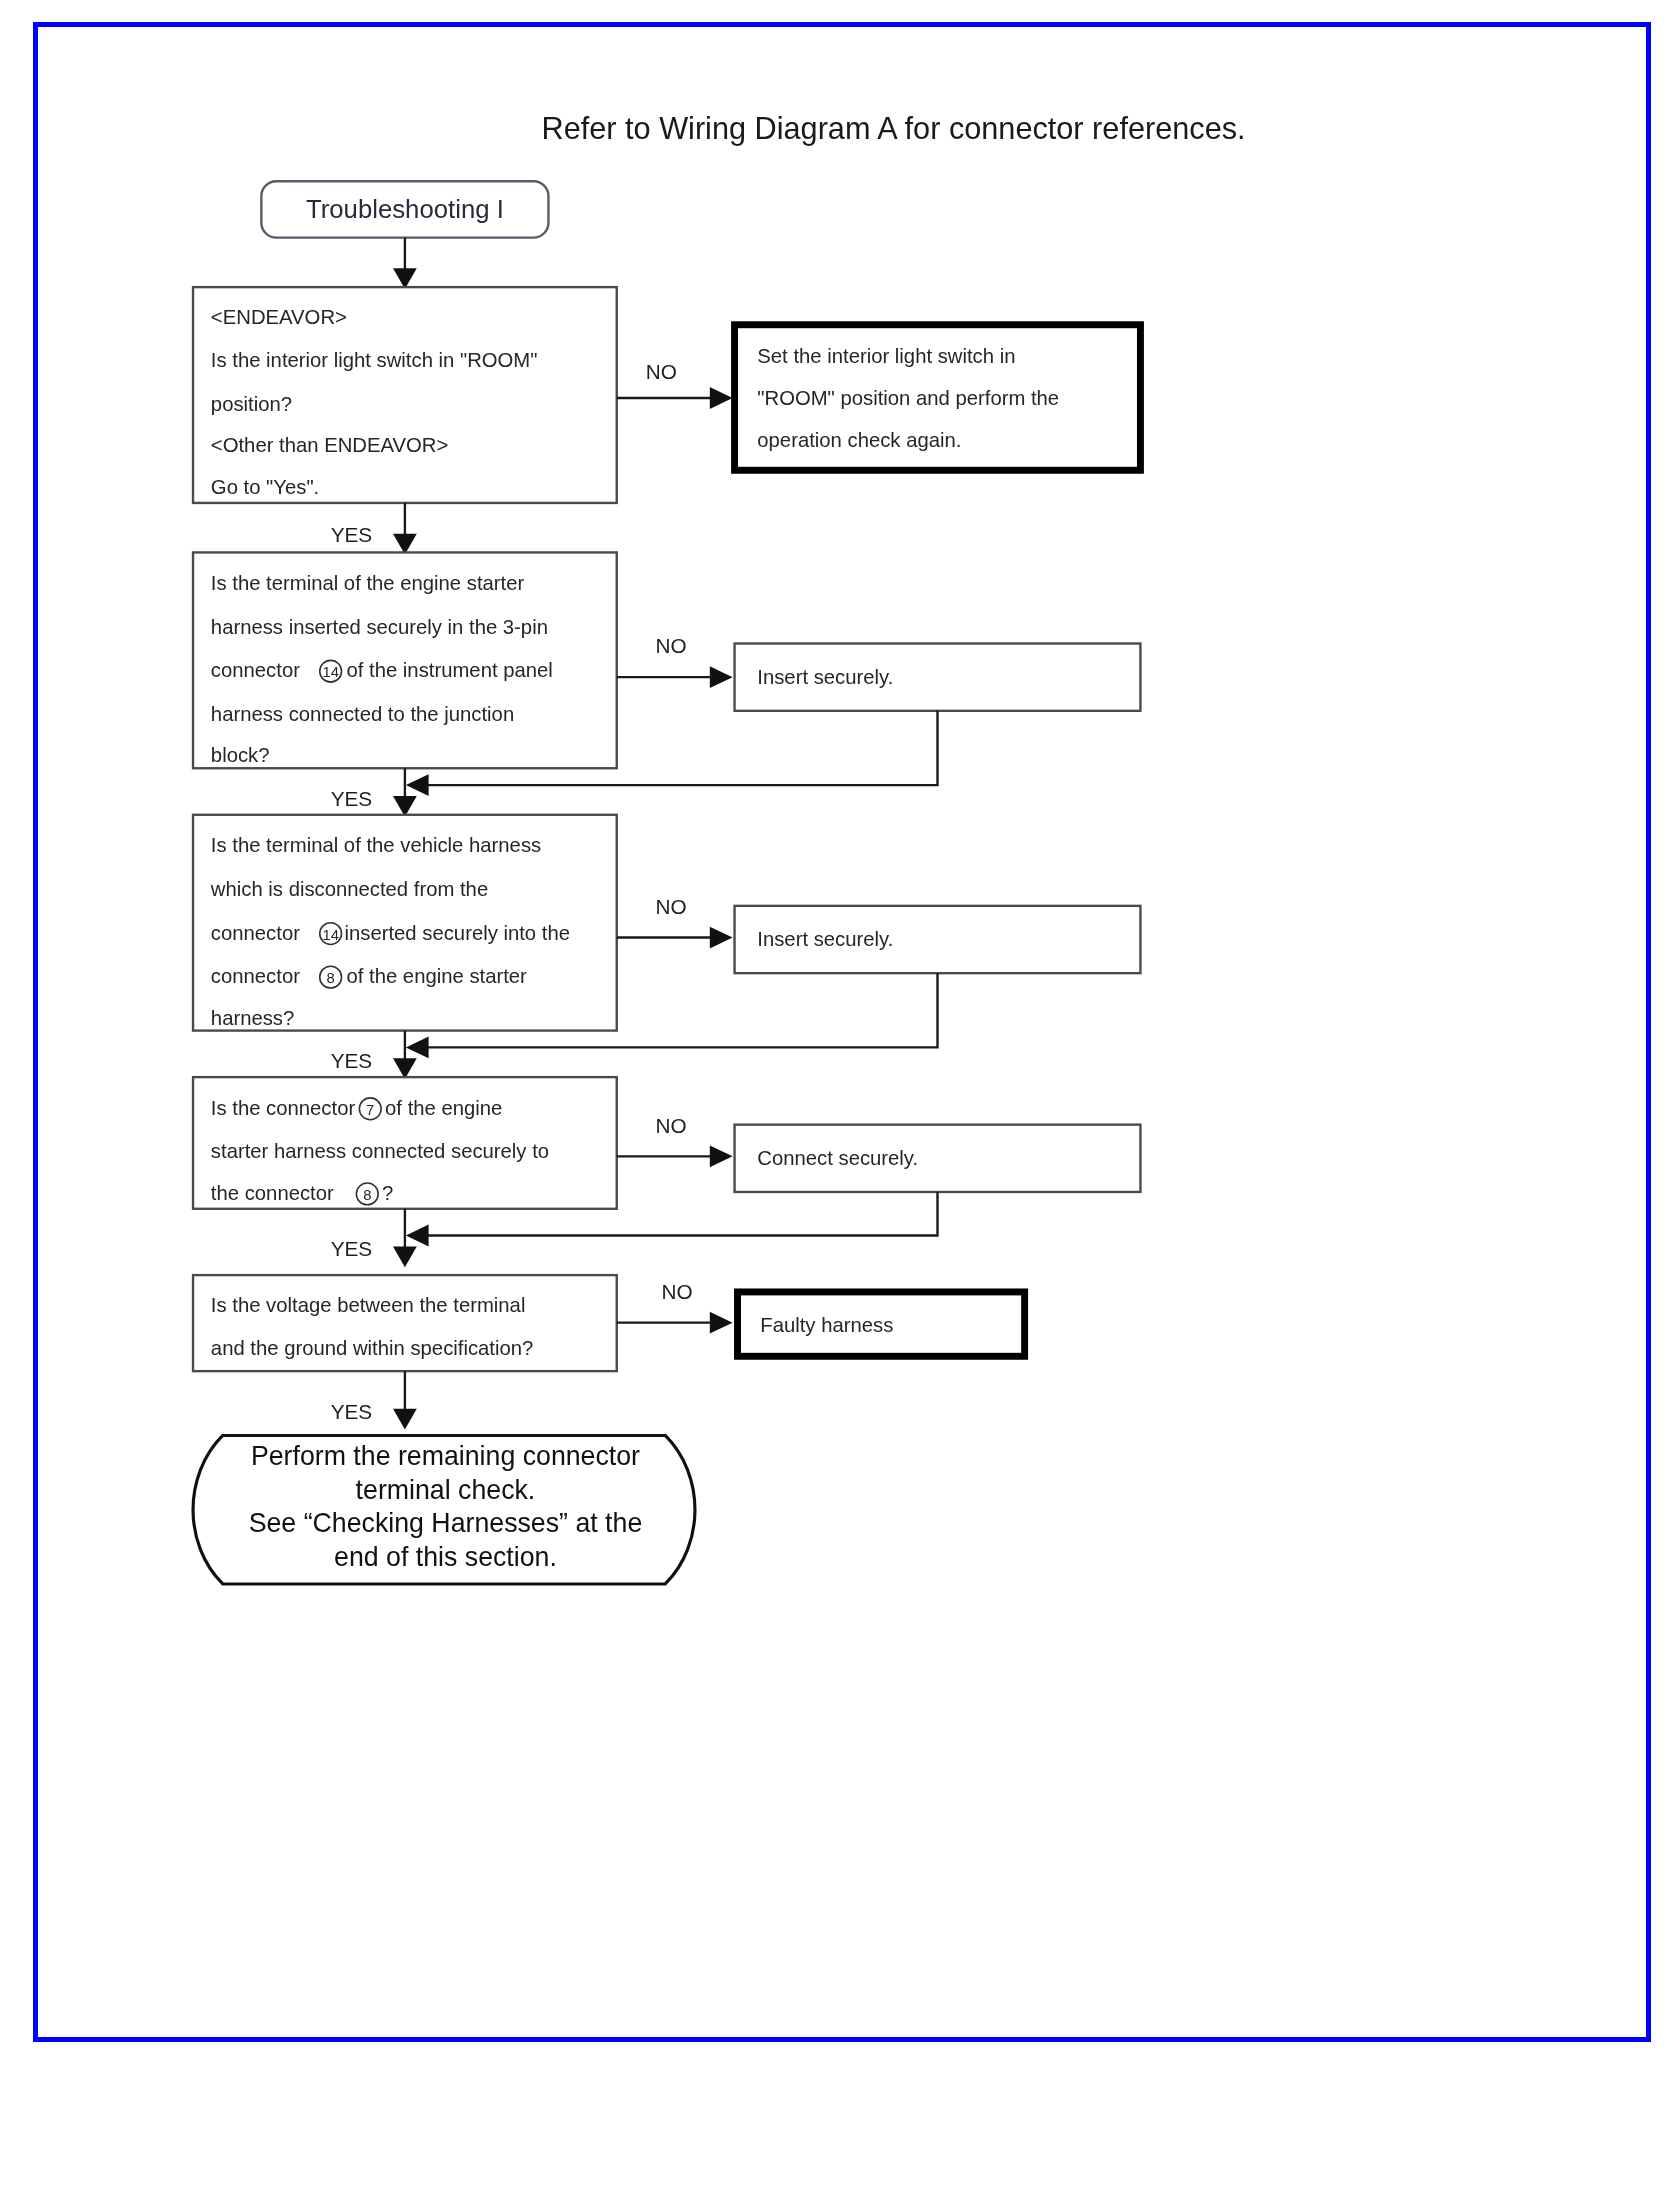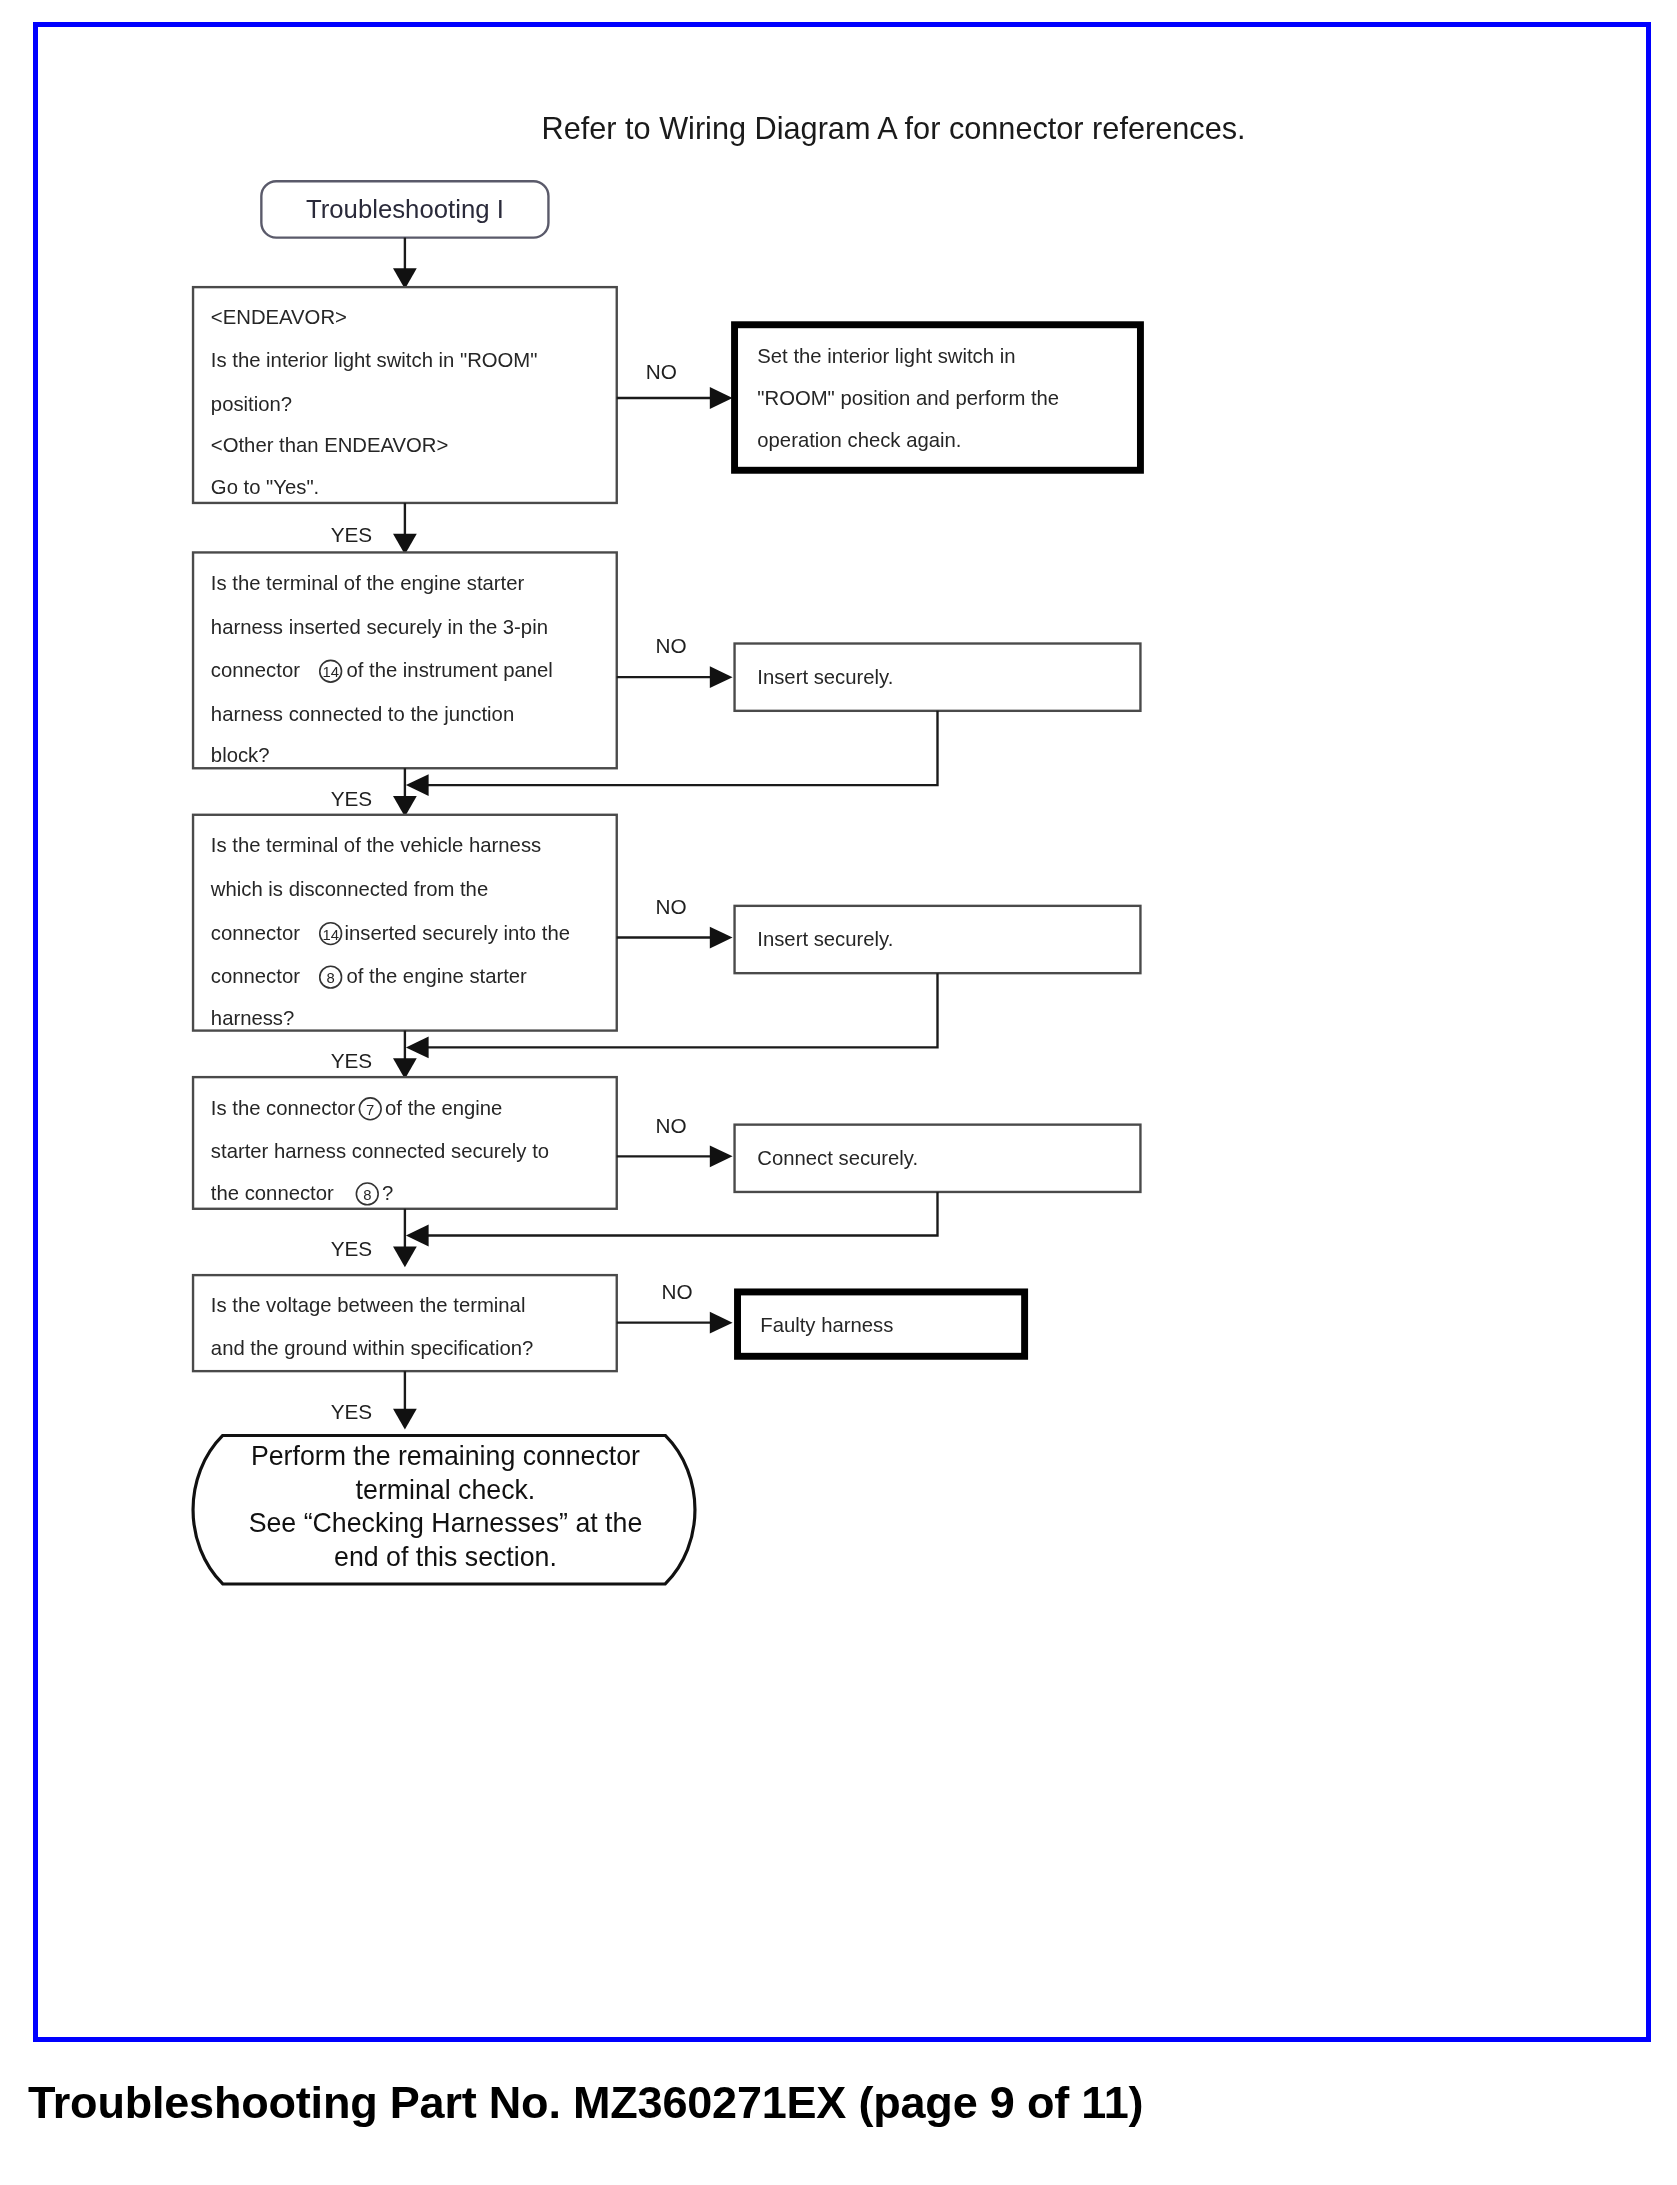--- a/index.html
+++ b/index.html
@@ -259,16 +259,15 @@
              L 672,1600
              C 712,1560 712,1490 672,1450
              Z"></path>
     <text class="t-end" x="450" y="1480" text-anchor="middle">Perform the remaining connector</text>
     <text class="t-end" x="450" y="1514" text-anchor="middle">terminal check.</text>
     <text class="t-end" x="450" y="1548" text-anchor="middle">See “Checking Harnesses” at the</text>
     <text class="t-end" x="450" y="1582" text-anchor="middle">end of this section.</text>
 
   </svg>
 
-  <div class="footer-caption">Troubleshooting Part No. MZ360271EX (page 9 of 11)</div>
 
 </div>
 
 
 </body></html>

